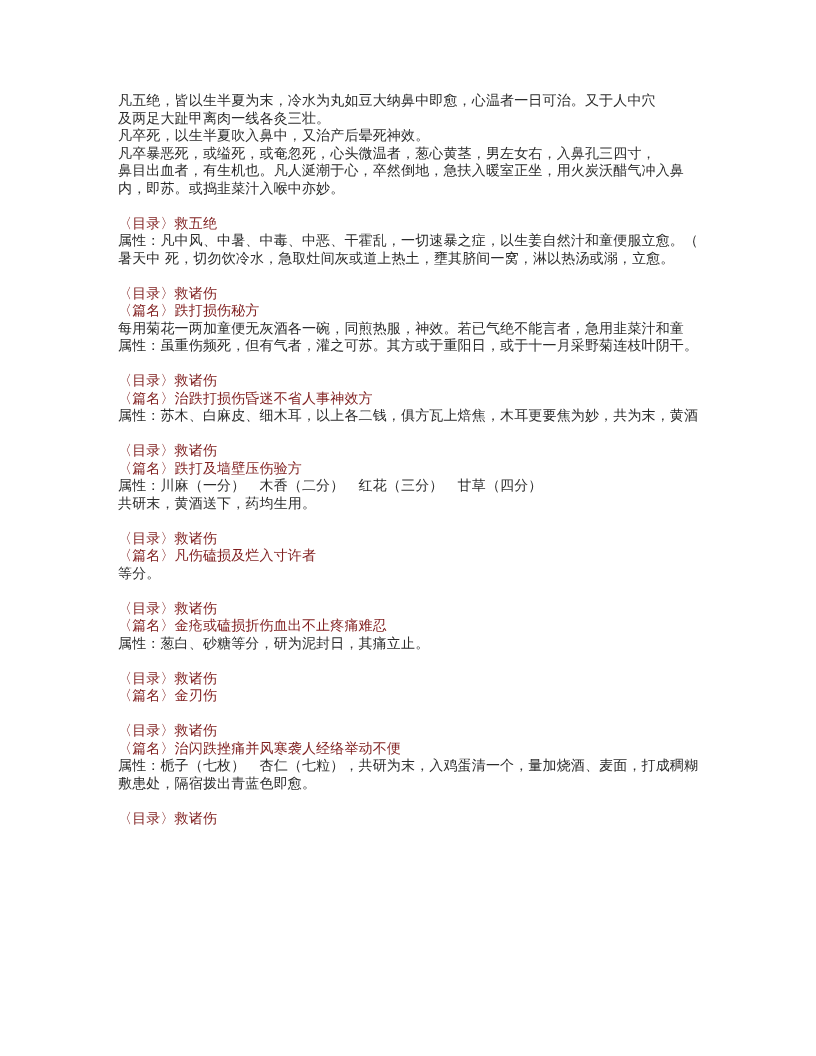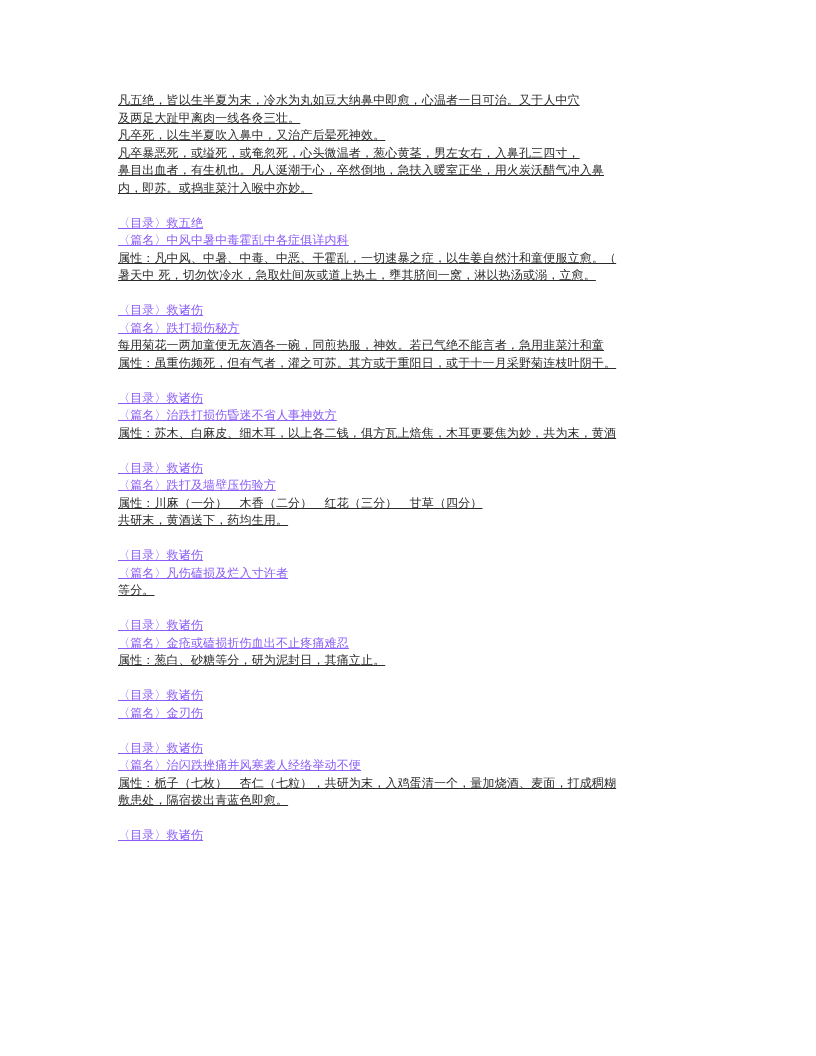--- a/index.html
+++ b/index.html
@@ -27,50 +27,48 @@
     top: 92px;
     width: 584px;
   }
   .block {
     margin: 0 0 17.5px 0;
   }
   .block:last-child {
     margin-bottom: 0;
   }
   .line {
-    font-size: 12px;
+    font-size: 14px;
     line-height: 17.5px;
     color: #2b2b2b;
     letter-spacing: 0.15px;
     white-space: pre-wrap;
     word-break: break-all;
     font-family: "DejaVu Sans", "Liberation Sans", sans-serif;
     text-align: left;
-    text-decoration: underline;
   }
   .line.tag {
-    color: #8b5cf6;
+    color: #7f1d1d;
   }
 </style>
 </head>
 <body>
 
 <div class="page">
   <div class="text-column" id="text-column">
       <div class="block">
         <div class="line">凡五绝，皆以生半夏为末，冷水为丸如豆大纳鼻中即愈，心温者一日可治。又于人中穴</div>
         <div class="line">及两足大趾甲离肉一线各灸三壮。</div>
         <div class="line">凡卒死，以生半夏吹入鼻中，又治产后晕死神效。</div>
         <div class="line">凡卒暴恶死，或缢死，或奄忽死，心头微温者，葱心黄茎，男左女右，入鼻孔三四寸，</div>
         <div class="line">鼻目出血者，有生机也。凡人涎潮于心，卒然倒地，急扶入暖室正坐，用火炭沃醋气冲入鼻</div>
         <div class="line">内，即苏。或捣韭菜汁入喉中亦妙。</div>
       </div>
       <div class="block">
         <div class="line tag">〈目录〉救五绝</div>
-        <div class="line tag">〈篇名〉中风中暑中毒霍乱中各症俱详内科</div>
         <div class="line">属性：凡中风、中暑、中毒、中恶、干霍乱，一切速暴之症，以生姜自然汁和童便服立愈。（</div>
         <div class="line">暑天中 死，切勿饮冷水，急取灶间灰或道上热土，壅其脐间一窝，淋以热汤或溺，立愈。</div>
       </div>
       <div class="block">
         <div class="line tag">〈目录〉救诸伤</div>
         <div class="line tag">〈篇名〉跌打损伤秘方</div>
         <div class="line">每用菊花一两加童便无灰酒各一碗，同煎热服，神效。若已气绝不能言者，急用韭菜汁和童</div>
         <div class="line">属性：虽重伤频死，但有气者，灌之可苏。其方或于重阳日，或于十一月采野菊连枝叶阴干。</div>
       </div>
       <div class="block">

